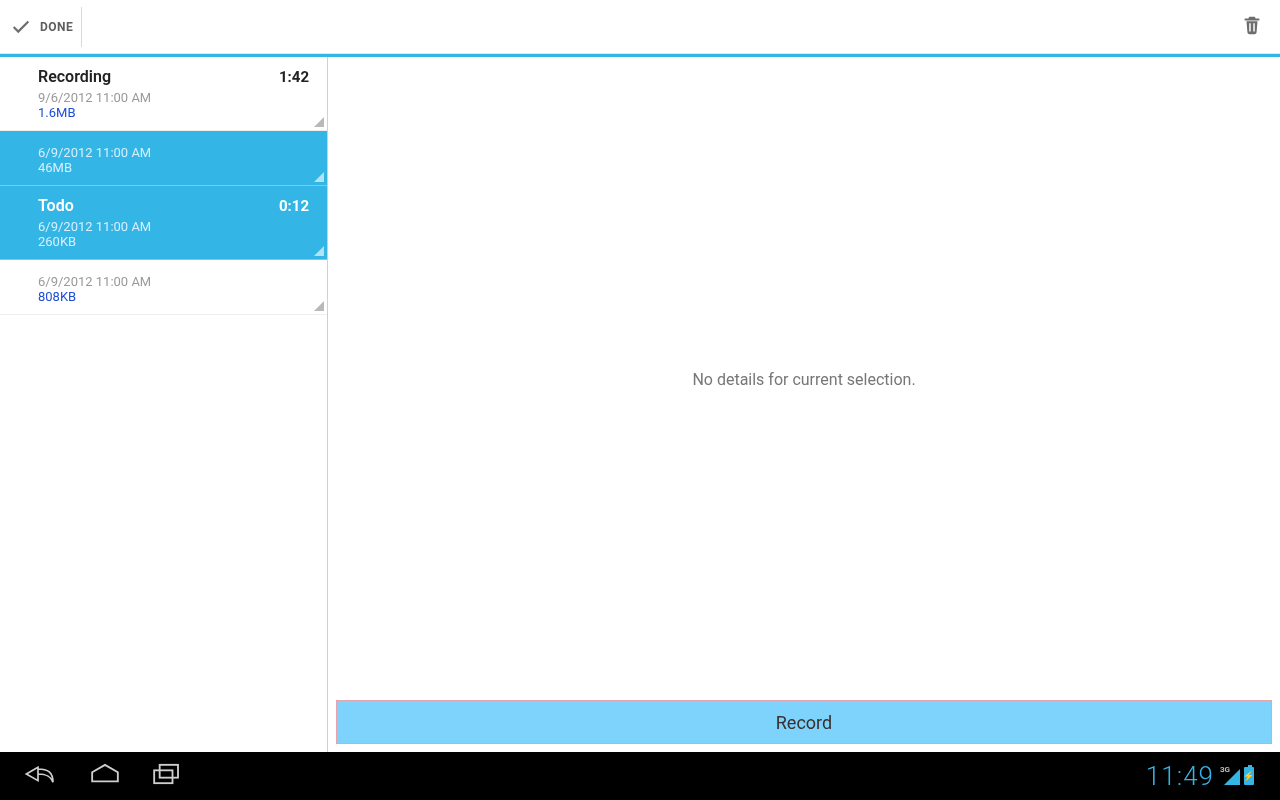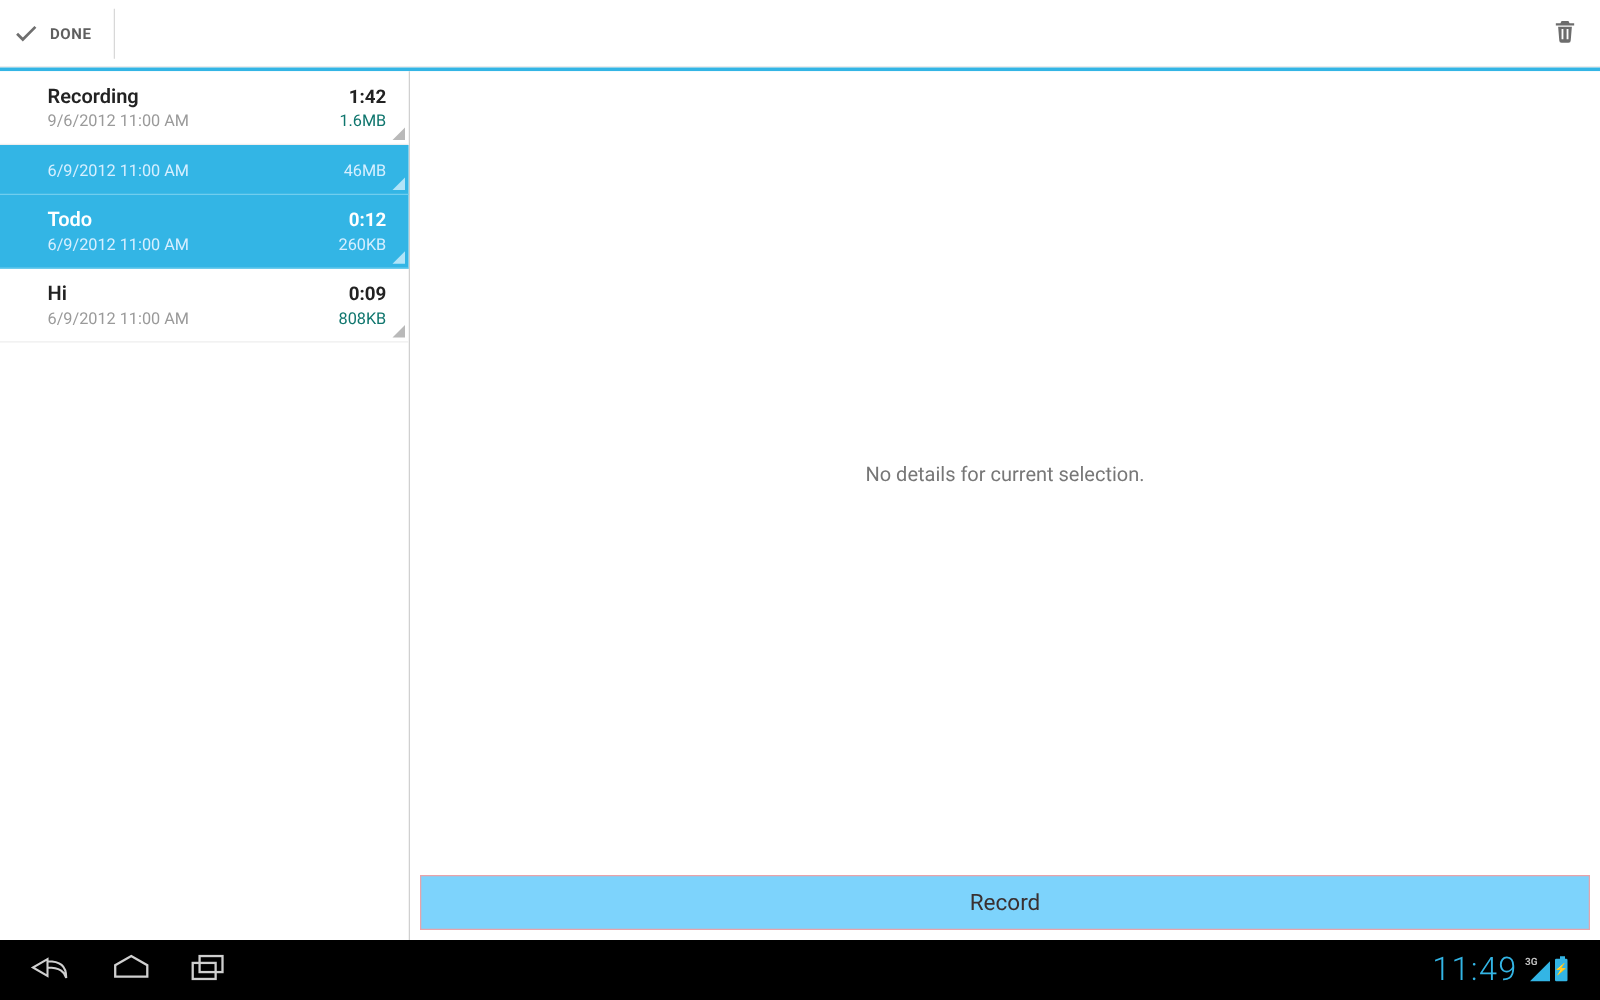--- a/index.html
+++ b/index.html
@@ -3,42 +3,42 @@
 <meta charset="utf-8">
 <style>
   * { box-sizing: border-box; margin: 0; padding: 0; }
   html, body { width: 1280px; height: 800px; overflow: hidden; font-family: Roboto, "Helvetica Neue", Arial, sans-serif; background: #000; }
   .screen { width: 1280px; height: 800px; display: flex; flex-direction: column; }
   .app { flex: 1; background: #fff; display: flex; flex-direction: column; min-height: 0; }
 
   
   .action-bar { height: 54px; background: #fff; display: flex; align-items: center; justify-content: space-between; padding: 0 14px 0 10px; border-bottom: 1px solid #e6e6e6; }
   .action-bar-left { display: flex; align-items: center; gap: 10px; }
-  .done-group { display: flex; align-items: center; gap: 8px; padding-right: 18px; border-right: 1px solid #d8d8d8; height: 40px; cursor: pointer; }
+  .done-group { display: flex; align-items: center; gap: 8px; padding-right: 8px; border-right: 1px solid #d8d8d8; height: 40px; cursor: pointer; }
   .check-icon { width: 22px; height: 22px; display: flex; align-items: center; justify-content: center; color: #6f6f6f; }
   .done-text { font-size: 12px; letter-spacing: 0.5px; font-weight: 700; color: #5f5f5f; }
   .title-block { display: flex; flex-direction: column; margin-left: 6px; }
   .title-main { font-size: 18px; font-weight: 700; color: #222; line-height: 1.1; }
   .title-sub { font-size: 13px; color: #7a7a7a; margin-top: 2px; }
   .trash-btn { width: 28px; height: 28px; display: flex; align-items: center; justify-content: center; color: #6d6d6d; cursor: pointer; }
 
   .blue-divider { height: 3px; background: #33b5e5; width: 100%; }
 
   
   .content { flex: 1; display: flex; min-height: 0; }
   .memo-list { width: 328px; border-right: 1px solid #d0d0d0; background: #fff; overflow-y: auto; }
   .detail-pane { flex: 1; position: relative; background: #fff; }
 
   .memo-item { position: relative; padding: 10px 18px 10px 38px; border-bottom: 1px solid #eee; cursor: pointer; }
   .memo-item .row { display: flex; justify-content: space-between; align-items: baseline; }
   .memo-title { font-size: 16px; font-weight: 600; color: #222; }
   .memo-dur { font-size: 15px; font-weight: 700; color: #222; }
-  .memo-item .row2 { display: flex; justify-content: space-between; margin-top: 4px; }
+  .memo-item .row2 { display: flex; justify-content: space-between; margin-top: 4px; flex-direction: column; }
   .memo-date { font-size: 13px; color: #9a9a9a; }
-  .memo-size { font-size: 13px; color: #0f766e; }
+  .memo-size { font-size: 13px; color: #1d4ed8; }
 
   .memo-item.selected { background: #33b5e5; border-bottom: 1px solid #70cdee; }
   .memo-item.selected .memo-title,
   .memo-item.selected .memo-dur { color: #fff; }
   .memo-item.selected .memo-date,
   .memo-item.selected .memo-size { color: #d6efff; }
 
   .item-triangle { position: absolute; right: 3px; bottom: 3px; width: 0; height: 0; border-left: 10px solid transparent; border-bottom: 10px solid #b9b9b9; }
   .memo-item.selected .item-triangle { border-bottom-color: #b2e4f8; }
 
@@ -114,24 +114,20 @@
               <span class="memo-title">Todo</span>
               <span class="memo-dur">0:12</span>
             </div>
             <div class="row2">
               <span class="memo-date">6/9/2012 11:00 AM</span>
               <span class="memo-size">260KB</span>
             </div>
             <div class="item-triangle"></div>
           </div>
           <div class="memo-item">
-            <div class="row">
-              <span class="memo-title">Hi</span>
-              <span class="memo-dur">0:09</span>
-            </div>
             <div class="row2">
               <span class="memo-date">6/9/2012 11:00 AM</span>
               <span class="memo-size">808KB</span>
             </div>
             <div class="item-triangle"></div>
           </div>
         </div>
 
       <div class="detail-pane">
         <div class="no-details">No details for current selection.</div>

